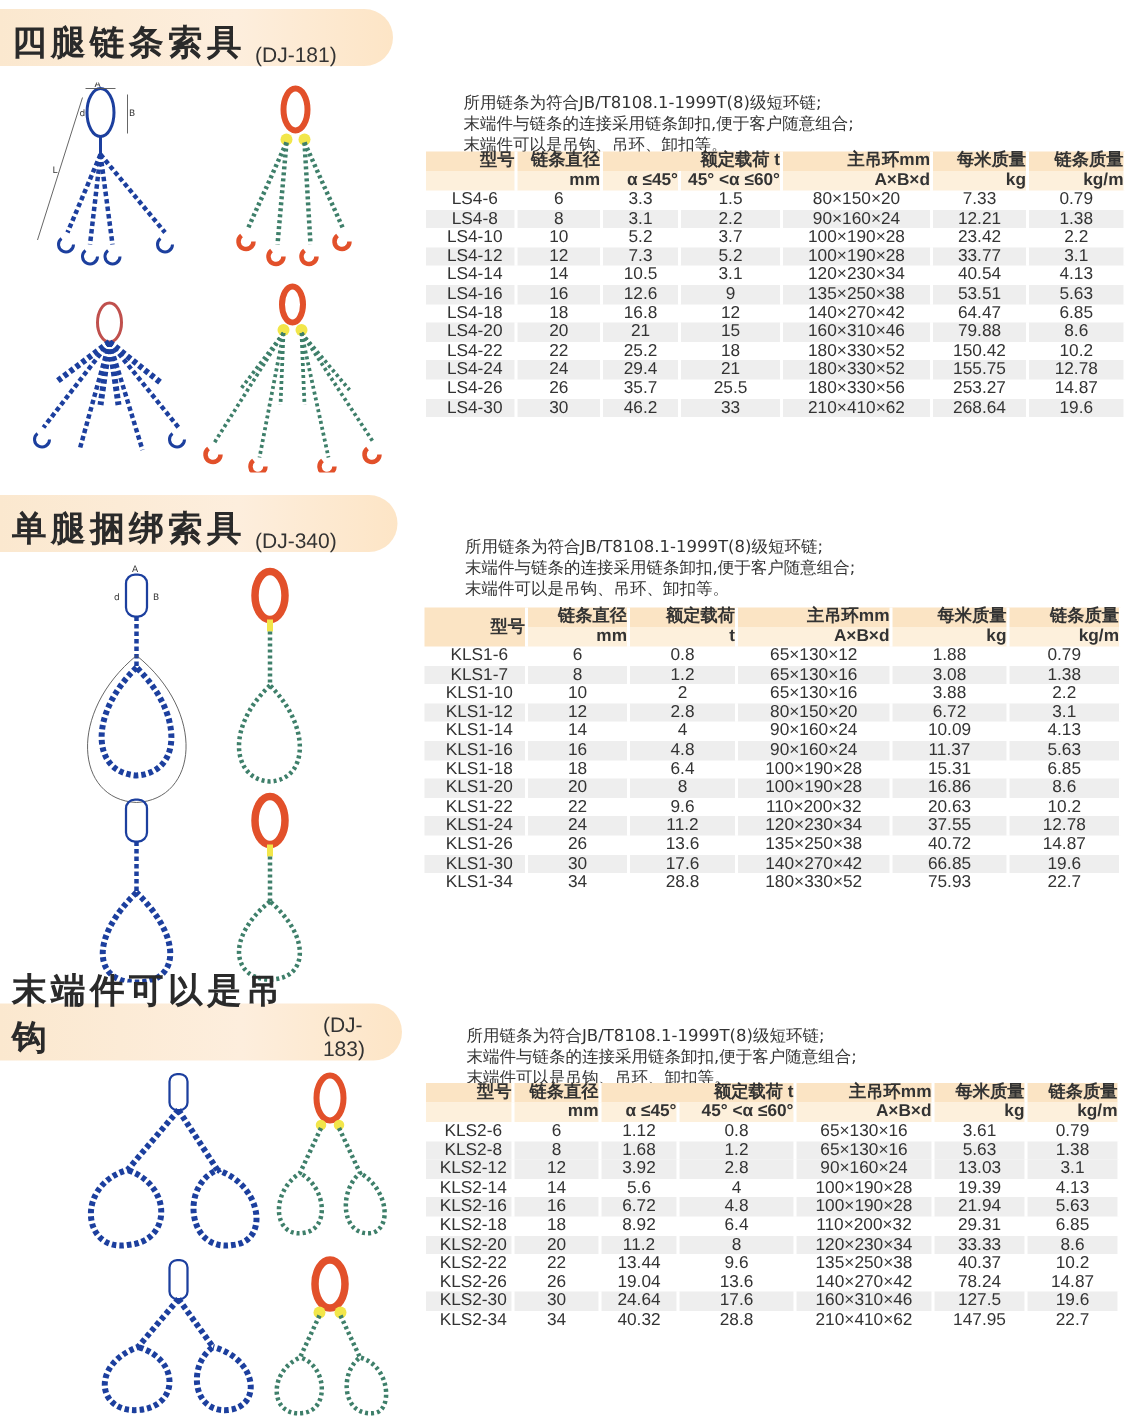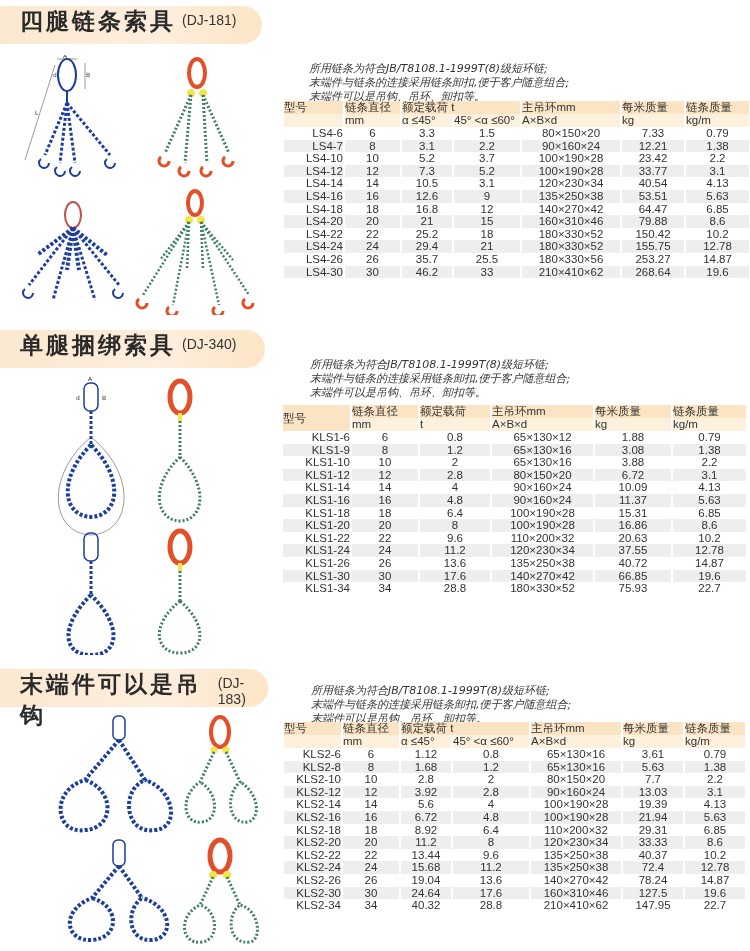--- a/index.html
+++ b/index.html
@@ -1,32 +1,32 @@
 <!DOCTYPE html>
 <html><head>
 <meta charset="utf-8">
 <style>
   html, body { margin:0; padding:0; }
   body { width:750px; height:951px; background:#ffffff; position:relative; overflow:hidden;
          font-family:"DejaVu Sans","Liberation Sans",sans-serif; color:#333; }
   .banner { position:absolute; left:0; height:38px; border-radius:0 22px 22px 0;
             background:linear-gradient(90deg,#fbe8cf 0%,#fdeedd 60%,#fde5c6 100%);
-            display:flex; align-items:flex-start; padding-left:20px; box-sizing:border-box; }
+            display:flex; align-items:flex-end; padding-left:8px; box-sizing:border-box; }
   .banner .t { font-size:23px; font-weight:bold; color:#2a2a2a; letter-spacing:3px; }
   .banner .c { font-size:14px; color:#333; margin-left:6px; margin-top:6px; font-family:"Liberation Sans",sans-serif; }
-  .notes { position:absolute; font-size:11px; line-height:14px; color:#333;font-style:italic; }
+  .notes { position:absolute; font-size:11px; line-height:14px; color:#333; }
   .notes div { white-space:nowrap; }
   table.spec { position:absolute; border-collapse:collapse; font-family:"Liberation Sans",sans-serif;
                font-size:11.5px; color:#333; table-layout:fixed; }
-  table.spec th { font-weight:normal; background:#fbe4c4; height:13px; line-height:13px; padding:0;
-                  text-align:left; border-right:2px solid #fff; }
+  table.spec th { font-weight:bold; background:#fbe4c4; height:13px; line-height:13px; padding:0;
+                  text-align:right; border-right:2px solid #fff; }
   table.spec th.sub { background:#fdf0dc; }
   table.spec td { padding:0; height:12.6px; line-height:12.6px; text-align:center; border-right:2px solid #fff; }
   table.spec tr.alt td { background:#eeeeee; }
-  table.spec td.model { text-align:right; padding-left:6px;margin-top:38px; }
+  table.spec td.model { text-align:center; padding-left:6px;margin-top:38px; }
   svg { position:absolute; }
 </style>
 </head>
 <body>
 
 <div class="banner" style="top:6px;width:262px;">
   <span class="t">四腿链条索具</span>
   <span class="c">(DJ-181)</span>
 </div>
 
@@ -148,21 +148,21 @@
       <tr>
         <td class="model">LS4-6</td>
         <td>6</td>
         <td>3.3</td>
         <td>1.5</td>
         <td>80×150×20</td>
         <td>7.33</td>
         <td>0.79</td>
       </tr>
       <tr class="alt">
-        <td class="model">LS4-7</td>
+        <td class="model">LS4-8</td>
         <td>8</td>
         <td>3.1</td>
         <td>2.2</td>
         <td>90×160×24</td>
         <td>12.21</td>
         <td>1.38</td>
       </tr>
       <tr>
         <td class="model">LS4-10</td>
         <td>10</td>
@@ -321,21 +321,21 @@
     <tbody>
       <tr>
         <td class="model">KLS1-6</td>
         <td>6</td>
         <td>0.8</td>
         <td>65×130×12</td>
         <td>1.88</td>
         <td>0.79</td>
       </tr>
       <tr class="alt">
-        <td class="model">KLS1-9</td>
+        <td class="model">KLS1-7</td>
         <td>8</td>
         <td>1.2</td>
         <td>65×130×16</td>
         <td>3.08</td>
         <td>1.38</td>
       </tr>
       <tr>
         <td class="model">KLS1-10</td>
         <td>10</td>
         <td>2</td>
@@ -501,29 +501,20 @@
       </tr>
       <tr class="alt">
         <td class="model">KLS2-8</td>
         <td>8</td>
         <td>1.68</td>
         <td>1.2</td>
         <td>65×130×16</td>
         <td>5.63</td>
         <td>1.38</td>
       </tr>
-      <tr>
-        <td class="model">KLS2-10</td>
-        <td>10</td>
-        <td>2.8</td>
-        <td>2</td>
-        <td>80×150×20</td>
-        <td>7.7</td>
-        <td>2.2</td>
-      </tr>
       <tr class="alt">
         <td class="model">KLS2-12</td>
         <td>12</td>
         <td>3.92</td>
         <td>2.8</td>
         <td>90×160×24</td>
         <td>13.03</td>
         <td>3.1</td>
       </tr>
       <tr>
@@ -564,29 +555,20 @@
       </tr>
       <tr>
         <td class="model">KLS2-22</td>
         <td>22</td>
         <td>13.44</td>
         <td>9.6</td>
         <td>135×250×38</td>
         <td>40.37</td>
         <td>10.2</td>
       </tr>
-      <tr class="alt">
-        <td class="model">KLS2-24</td>
-        <td>24</td>
-        <td>15.68</td>
-        <td>11.2</td>
-        <td>135×250×38</td>
-        <td>72.4</td>
-        <td>12.78</td>
-      </tr>
       <tr>
         <td class="model">KLS2-26</td>
         <td>26</td>
         <td>19.04</td>
         <td>13.6</td>
         <td>140×270×42</td>
         <td>78.24</td>
         <td>14.87</td>
       </tr>
       <tr class="alt">

